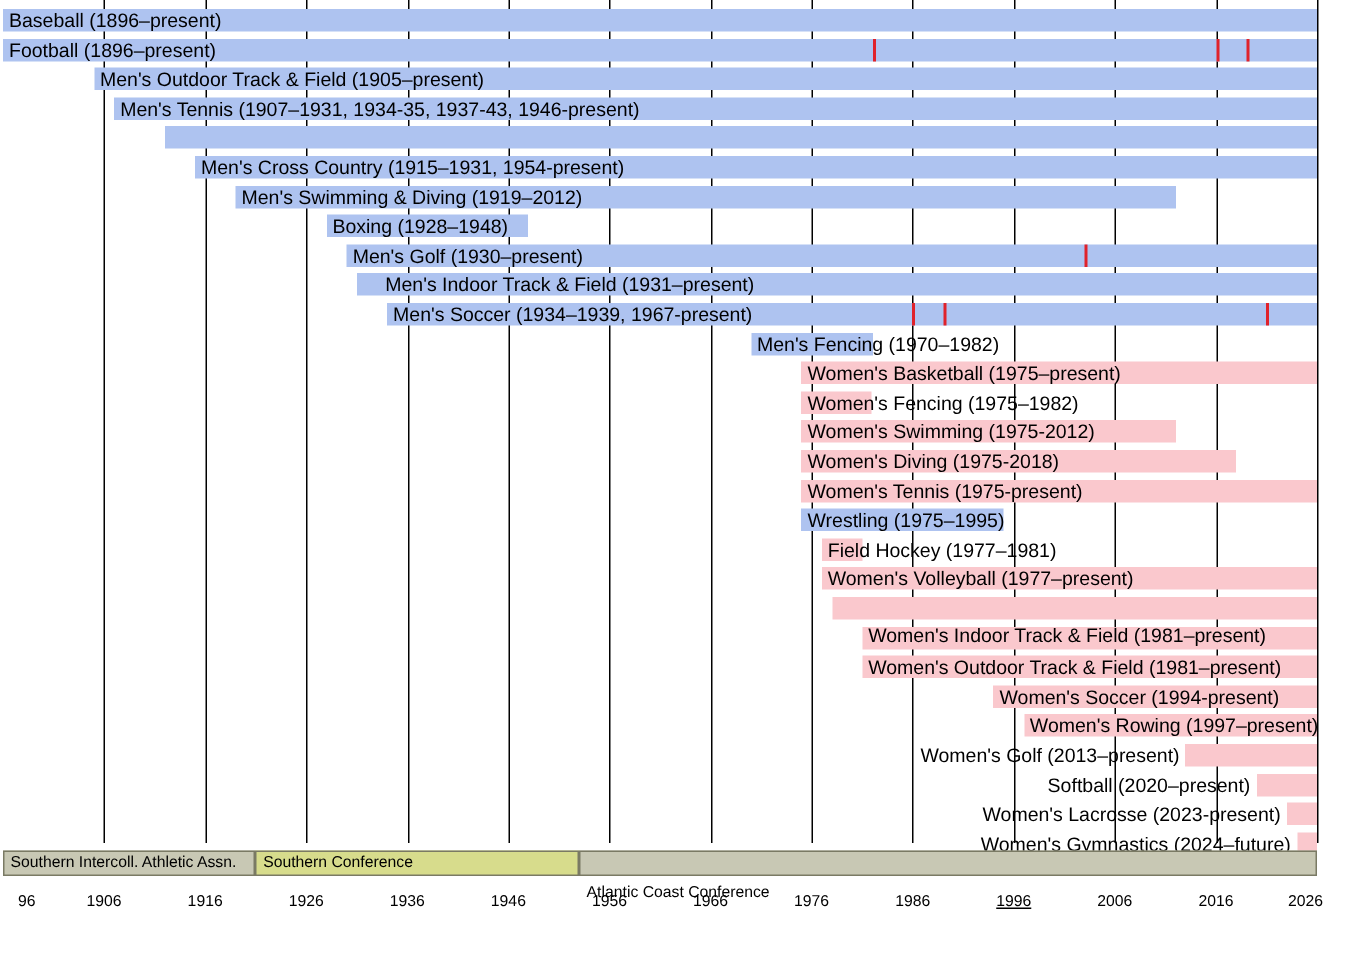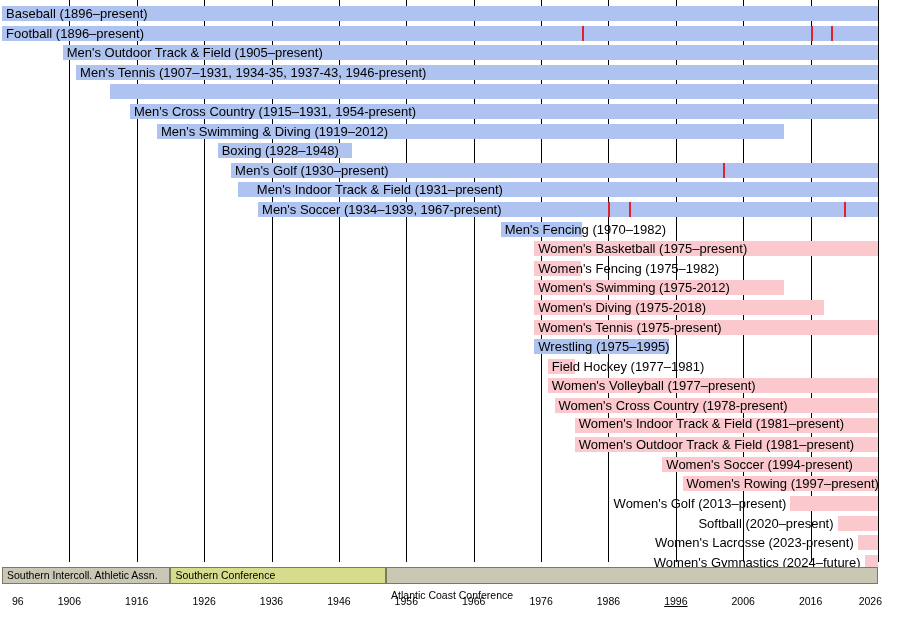--- a/index.html
+++ b/index.html
@@ -134,21 +134,20 @@
       <div class="barlabel" style="top: 300px; left: 538.338px;">Women's Diving (1975-2018)</div>
       <div class="bar women" style="left: 534.338px; top: 319.6px; width: 343.662px;"></div>
       <div class="barlabel" style="top: 319.6px; left: 538.338px;">Women's Tennis (1975-present)</div>
       <div class="bar men" style="left: 534.338px; top: 339.2px; width: 134.769px;"></div>
       <div class="barlabel" style="top: 339.2px; left: 538.338px;">Wrestling (1975–1995)</div>
       <div class="bar women" style="left: 547.815px; top: 358.8px; width: 26.9538px;"></div>
       <div class="barlabel" style="top: 358.8px; left: 551.815px;">Field Hockey (1977–1981)</div>
       <div class="bar women" style="left: 547.815px; top: 378.4px; width: 330.185px;"></div>
       <div class="barlabel" style="top: 378.4px; left: 551.815px;">Women's Volleyball (1977–present)</div>
       <div class="bar women" style="left: 554.554px; top: 398px; width: 323.446px;"></div>
-      <div class="barlabel" style="top: 398px; left: 558.554px;">Women's Cross Country (1978-present)</div>
       <div class="bar women" style="left: 574.769px; top: 417.6px; width: 303.231px;"></div>
       <div class="barlabel" style="top: 416px; left: 578.769px;">Women's Indoor Track &amp; Field (1981–present)</div>
       <div class="bar women" style="left: 574.769px; top: 437.2px; width: 303.231px;"></div>
       <div class="barlabel" style="top: 437.2px; left: 578.769px;">Women's Outdoor Track &amp; Field (1981–present)</div>
       <div class="bar women" style="left: 662.369px; top: 456.8px; width: 215.631px;"></div>
       <div class="barlabel" style="top: 456.8px; left: 666.369px;">Women's Soccer (1994-present)</div>
       <div class="bar women" style="left: 682.585px; top: 476.4px; width: 195.415px;"></div>
       <div class="barlabel" style="top: 476.4px; left: 686.585px;">Women's Rowing (1997–present)</div>
       <div class="bar women" style="left: 790.4px; top: 496px; width: 87.6px;"></div>
       <div class="barlabel" style="top: 496px; left: 0px; width: 786.4px; text-align: right;">Women's Golf (2013–present)</div>

